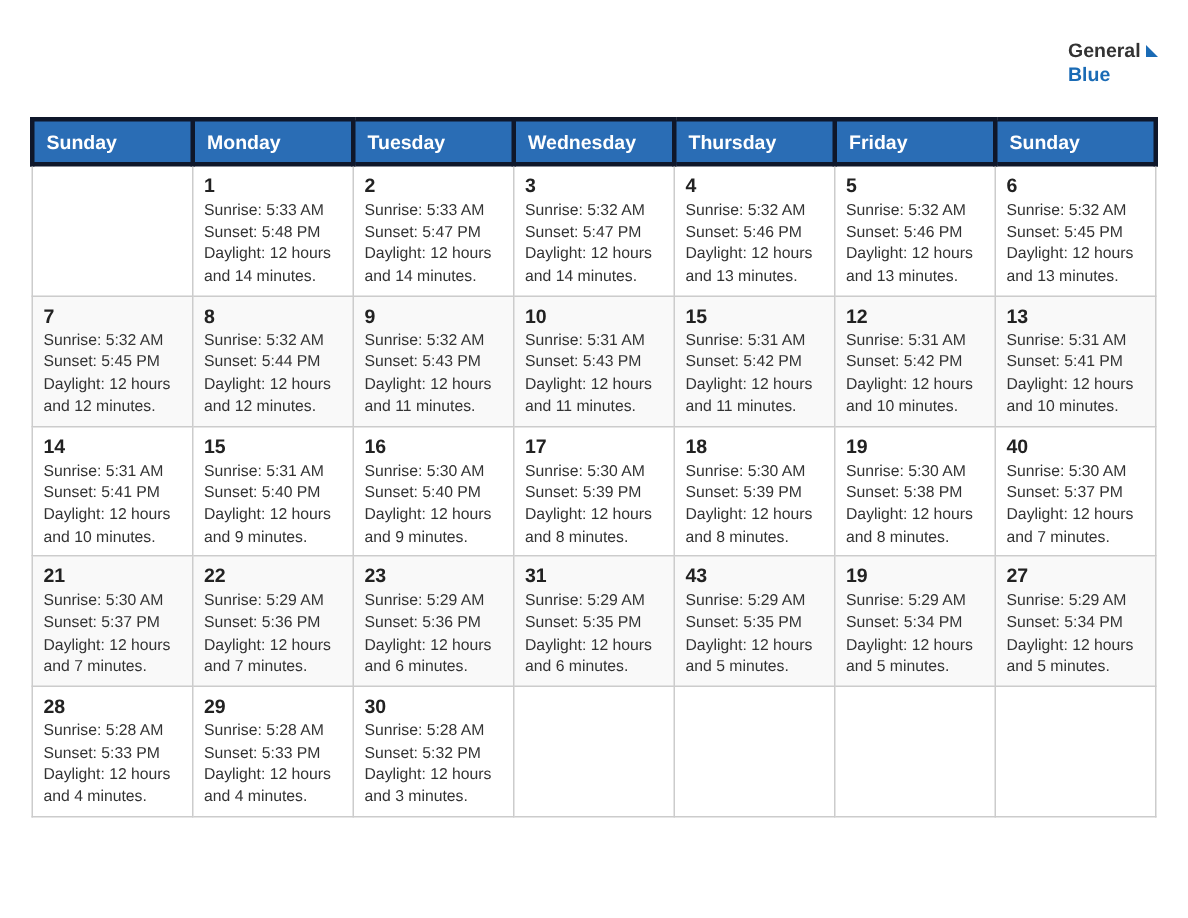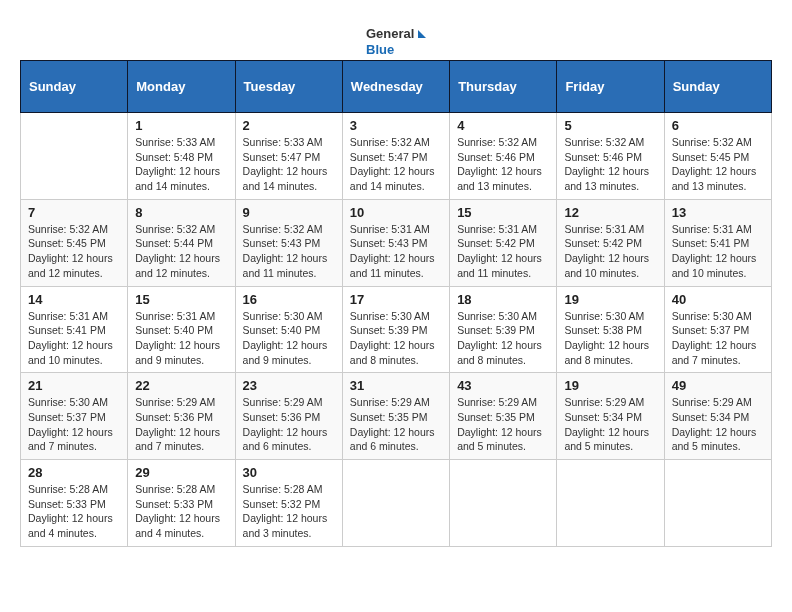--- a/index.html
+++ b/index.html
@@ -6,22 +6,22 @@
     body {
       font-family: Arial, sans-serif;
       background: #fff;
       width: 792px;
       min-height: 612px;
       padding: 20px;
     }
     .header-area {
       display: flex;
       align-items: flex-start;
-      justify-content: center;
-      margin-bottom: 0;
+      justify-content: flex-end;
+      margin-bottom: 18px;
     }
     .logo {
       display: flex;
       align-items: center;
       gap: 4px;
     }
     .title-area {
       text-align: right;
     }
     .calendar-title {
@@ -35,23 +35,23 @@
     }
     .calendar-table {
       width: 100%;
       border-collapse: collapse;
       border: 1px solid #ccc;
     }
     .calendar-table th {
       background-color: #2a6db5;
       color: #fff;
       text-align: left;
-      padding: 18px 8px;
+      padding: 6px 8px;
       font-size: 13px;
-      border: 1px solid #0f172a;
+      border: 3px solid #0f172a;
     }
     .calendar-table td {
       vertical-align: top;
       padding: 5px 7px;
       border: 1px solid #ccc;
       width: calc(100% / 7);
       min-height: 80px;
       font-size: 11px;
       color: #333;
       background: #fff;
@@ -289,21 +289,21 @@
 and 5 minutes.</div>
         </td>
         <td>
           <span class="day-number">19</span>
           <div class="day-info" style="white-space: pre-line;">Sunrise: 5:29 AM
 Sunset: 5:34 PM
 Daylight: 12 hours
 and 5 minutes.</div>
         </td>
         <td>
-          <span class="day-number">49</span>
+          <span class="day-number">27</span>
           <div class="day-info" style="white-space: pre-line;">Sunrise: 5:29 AM
 Sunset: 5:34 PM
 Daylight: 12 hours
 and 5 minutes.</div>
         </td>
       </tr>
       <tr>
         <td>
           <span class="day-number">28</span>
           <div class="day-info" style="white-space: pre-line;">Sunrise: 5:28 AM

